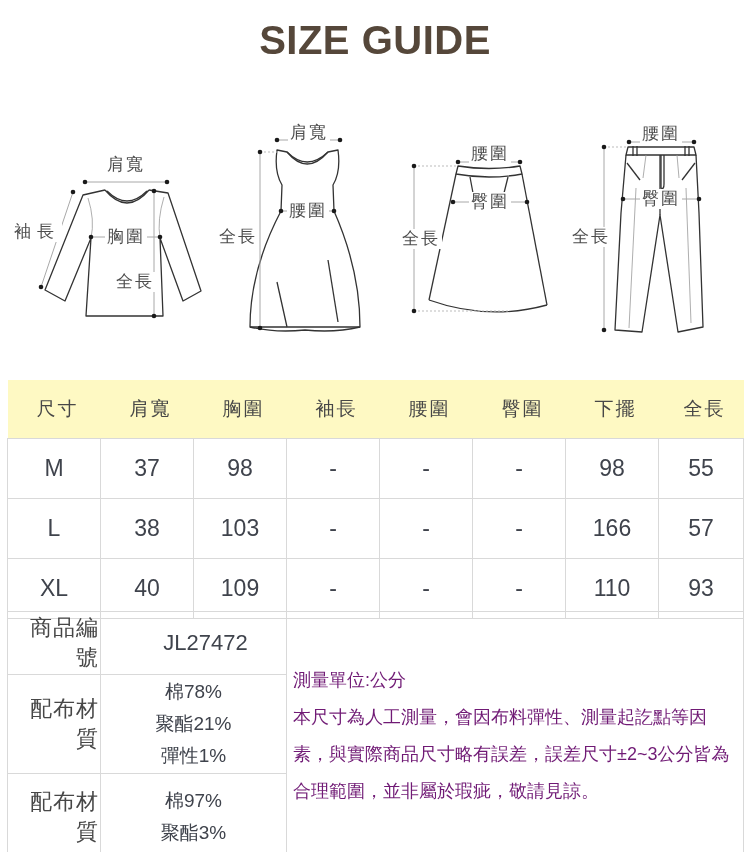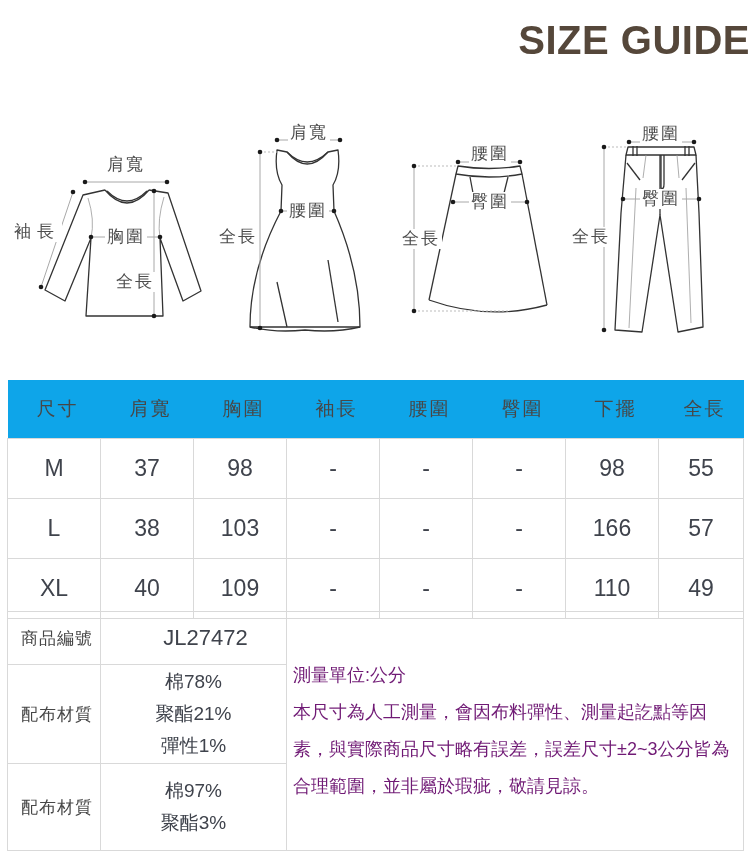--- a/index.html
+++ b/index.html
@@ -1,38 +1,38 @@
 <!DOCTYPE html>
 <html><head>
 <meta charset="utf-8">
 <style>
   html,body{margin:0;padding:0;background:#fff;}
   .page{position:relative;width:750px;height:852px;background:#fff;overflow:hidden;
         font-family:"Liberation Sans", sans-serif;color:#3f434c;}
-  .title{position:absolute;top:18px;left:0;width:750px;text-align:right;margin:0;
+  .title{position:absolute;top:18px;left:0;width:750px;text-align:center;margin:0;
          font-size:40px;font-weight:600;letter-spacing:0.5px;color:#55473a;}
   
   .diag{position:absolute;}
   .diag svg{position:absolute;left:0;top:0;}
   .dlabel{position:absolute;font-size:17px;line-height:20px;color:#4d4d4d;
           letter-spacing:2px;background:#fff;padding:0 2px;white-space:nowrap;}
   .ctr{transform:translateX(-50%);}
   .sp{letter-spacing:6px;}
   
   .size-table{position:absolute;left:7px;top:380px;width:736px;border-collapse:collapse;
               table-layout:fixed;}
-  .size-table th{background:#0ea5e9;height:56px;border:none;font-size:19px;font-weight:400;
+  .size-table th{background:#fef9c3;height:56px;border:none;font-size:19px;font-weight:400;
                  color:#474747;letter-spacing:2px;text-align:center;padding-left:8px;}
   .size-table td{height:57px;border:1px solid #d9d9d9;text-align:center;
                  font-size:23px;color:#3f434c;}
   
   .info-table{position:absolute;left:7px;top:611px;width:736px;border-collapse:collapse;
               table-layout:fixed;}
   .info-table td{border:1px solid #d9d9d9;vertical-align:middle;}
-  .info-label{font-size:17px;color:#474747;letter-spacing:1px;text-align:center;
+  .info-label{font-size:22px;color:#474747;letter-spacing:1px;text-align:right;
               padding-left:7px;}
   .info-value{font-size:19px;color:#3f434c;text-align:center;line-height:32px;
               white-space:pre-line;}
   .code-value{font-size:22px;padding-left:25px;}
   .note-cell{font-size:18px;color:#701a75;line-height:37px;text-align:left;
              padding:0 8px 0 6px;white-space:pre-line;}
   .r1{height:53px;} .r2{height:96px;} .r3{height:87px;}
 </style>
 </head>
 <body>
@@ -217,21 +217,21 @@
         <td>57</td>
       </tr>
       <tr>
         <td>XL</td>
         <td>40</td>
         <td>109</td>
         <td>-</td>
         <td>-</td>
         <td>-</td>
         <td>110</td>
-        <td>49</td>
+        <td>93</td>
       </tr>
     </tbody>
   </table>
 
   <table class="info-table">
     <colgroup>
       <col style="width:93px">
         <col style="width:186px">
         <col style="width:457px">
     </colgroup>

